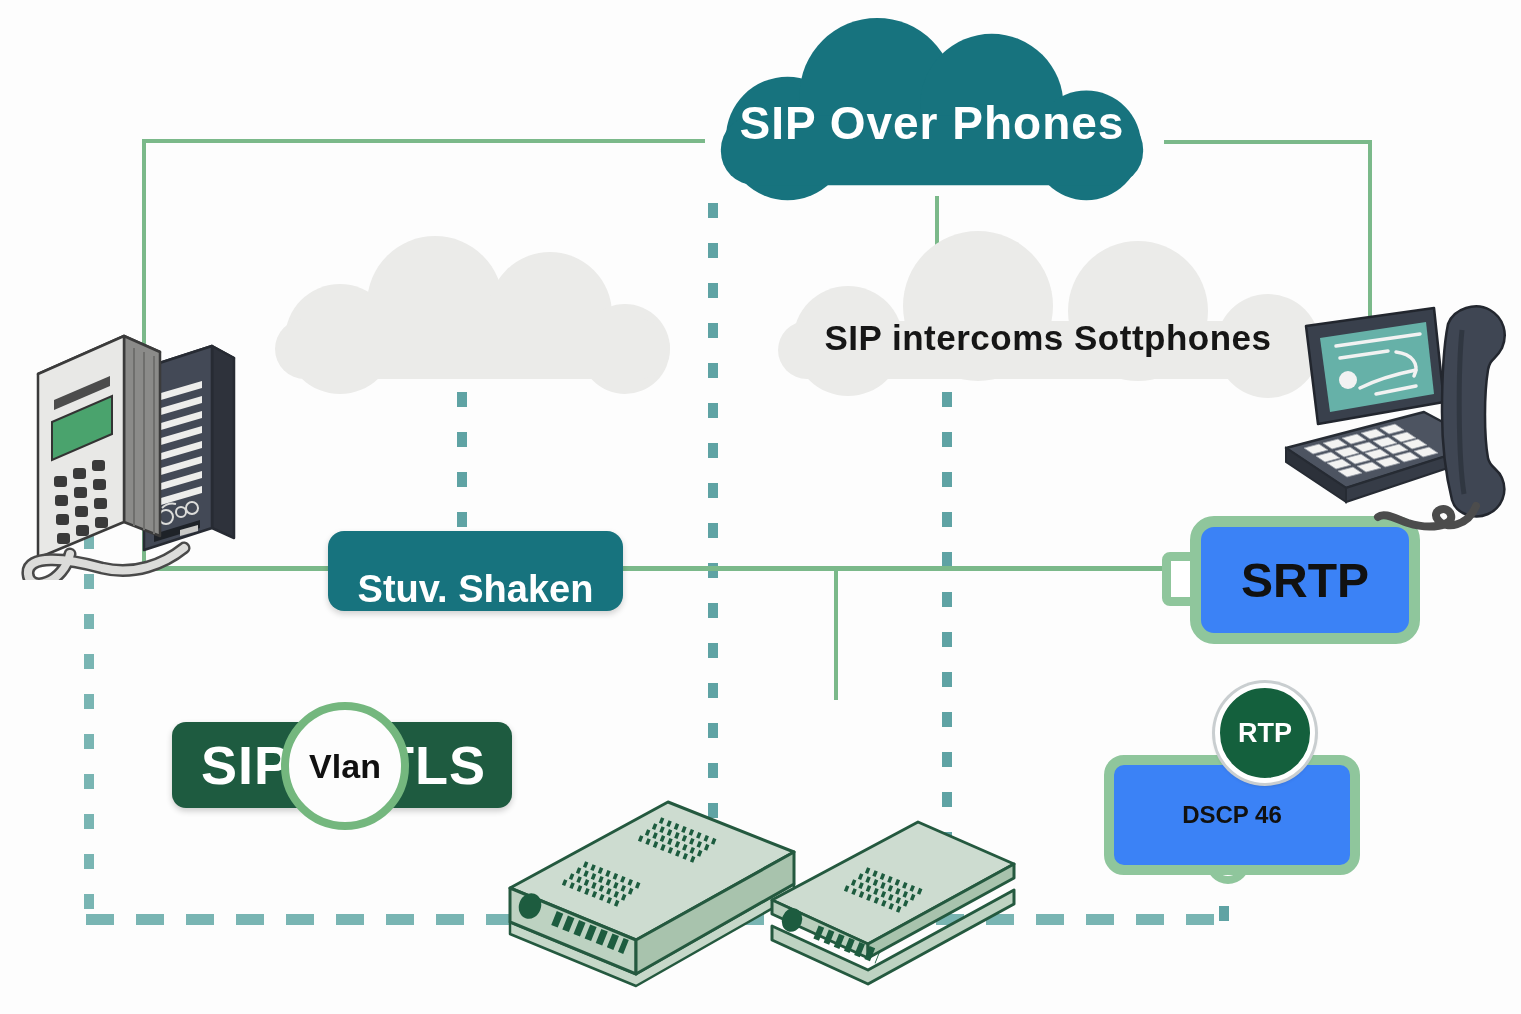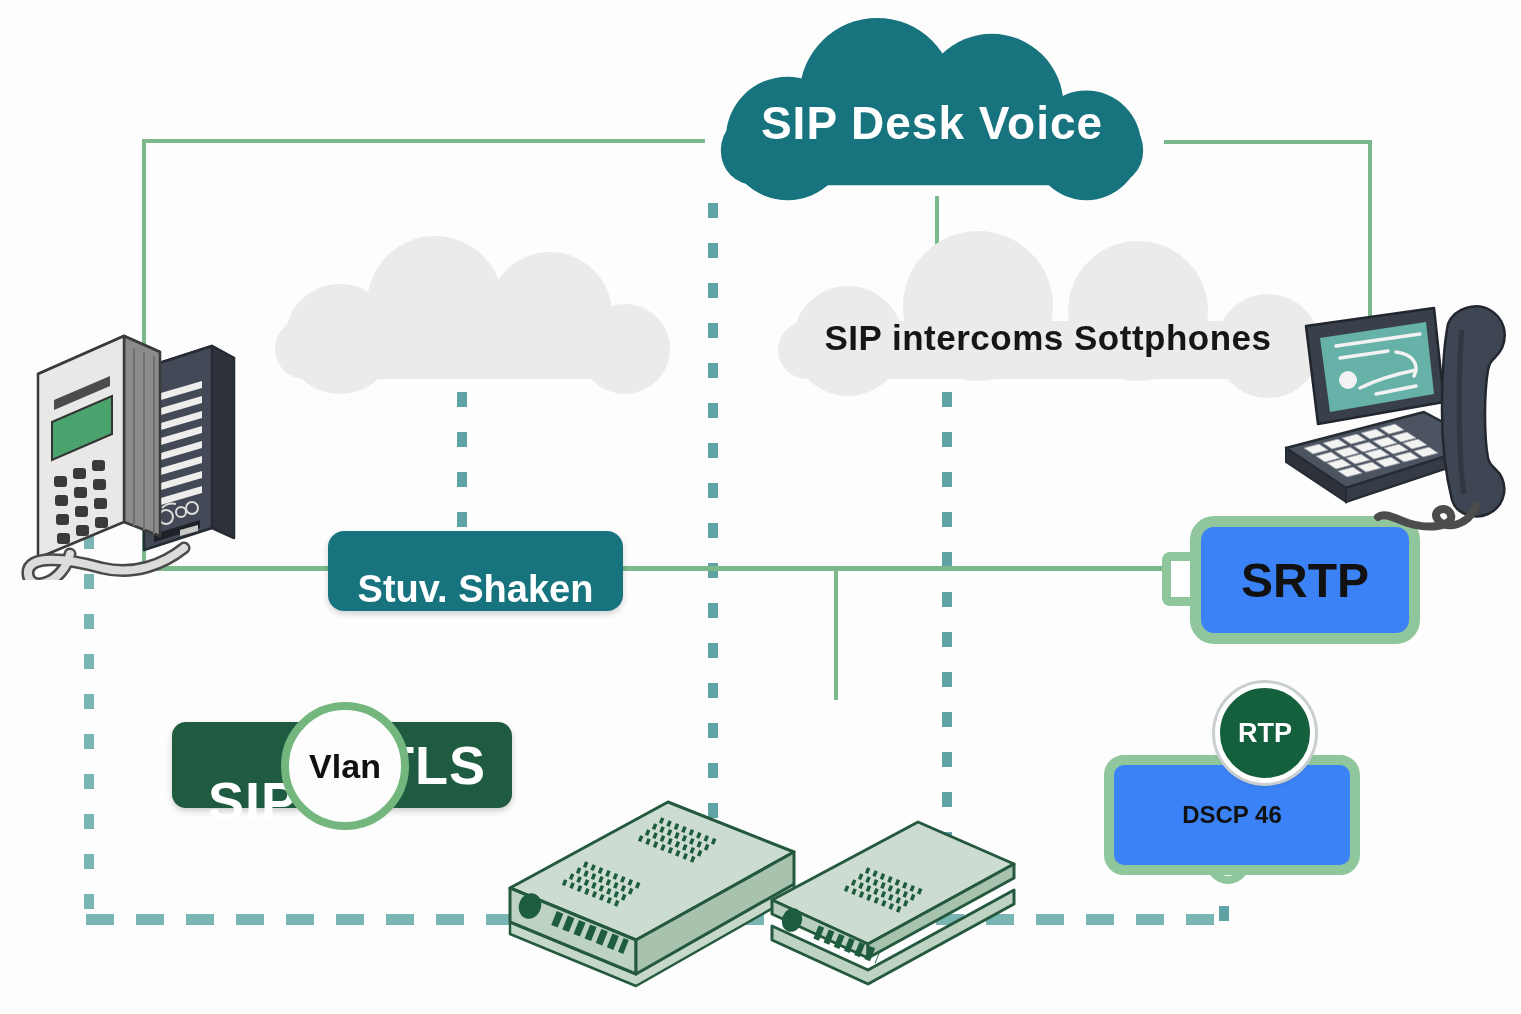--- a/index.html
+++ b/index.html
@@ -32,21 +32,21 @@
     font-weight:700;color:#111;
   }
   .nub{position:absolute;background:#fff;}
   
   #sip-tls{position:absolute;left:172px;top:720px;width:340px;height:90px;}
   #sip-tls .bar{
     position:absolute;left:0;top:2px;width:100%;height:86px;
     background:var(--dark-green,#1e5b40);border-radius:14px;box-shadow:0 3px 6px rgba(0,0,0,.2);
   }
   #sip-tls .word{position:absolute;top:50%;transform:translateY(-50%);color:#fff;font-weight:700;font-size:54px;letter-spacing:1px;}
-  #sip-tls .w-sip{left:36px;margin-top:36px;}
+  #sip-tls .w-sip{left:29px;}
   #sip-tls .w-tls{right:26px;}
   #sip-tls .circle{
     position:absolute;left:109px;top:-18px;width:112px;height:112px;border-radius:50%;
     background:#fdfdfd;border:8px solid #74b77e;
     display:flex;align-items:center;justify-content:center;
     font-size:34px;font-weight:700;color:#111;
   }
   
   #rtp{
     position:absolute;left:1215px;top:683px;width:90px;height:90px;border-radius:50%;
@@ -80,21 +80,21 @@
   <div class="cloud cloud-top" style="left:693px;top:8px;width:478px;height:205px;z-index:3;">
     <svg width="478" height="205" viewBox="0 0 480 200">
       <g fill="var(--teal)">
         <circle cx="95" cy="128" r="62"></circle>
         <circle cx="185" cy="85" r="78"></circle>
         <circle cx="300" cy="95" r="72"></circle>
         <circle cx="395" cy="135" r="55"></circle>
         <rect x="28" y="105" width="424" height="70" rx="34"></rect>
       </g>
     </svg>
-    <div class="lbl">SIP Desk Voice</div>
+    <div class="lbl">SIP Over Phones</div>
   </div>
 
   <div class="cloud cloud-gray" style="left:250px;top:233px;width:440px;height:172px;z-index:3;">
     <svg width="440" height="172" viewBox="0 0 440 170">
       <g fill="var(--cloud-gray)">
         <circle cx="90" cy="105" r="55"></circle>
         <circle cx="185" cy="70" r="68"></circle>
         <circle cx="300" cy="80" r="62"></circle>
         <circle cx="375" cy="115" r="45"></circle>
         <rect x="25" y="85" width="395" height="60" rx="30"></rect>

